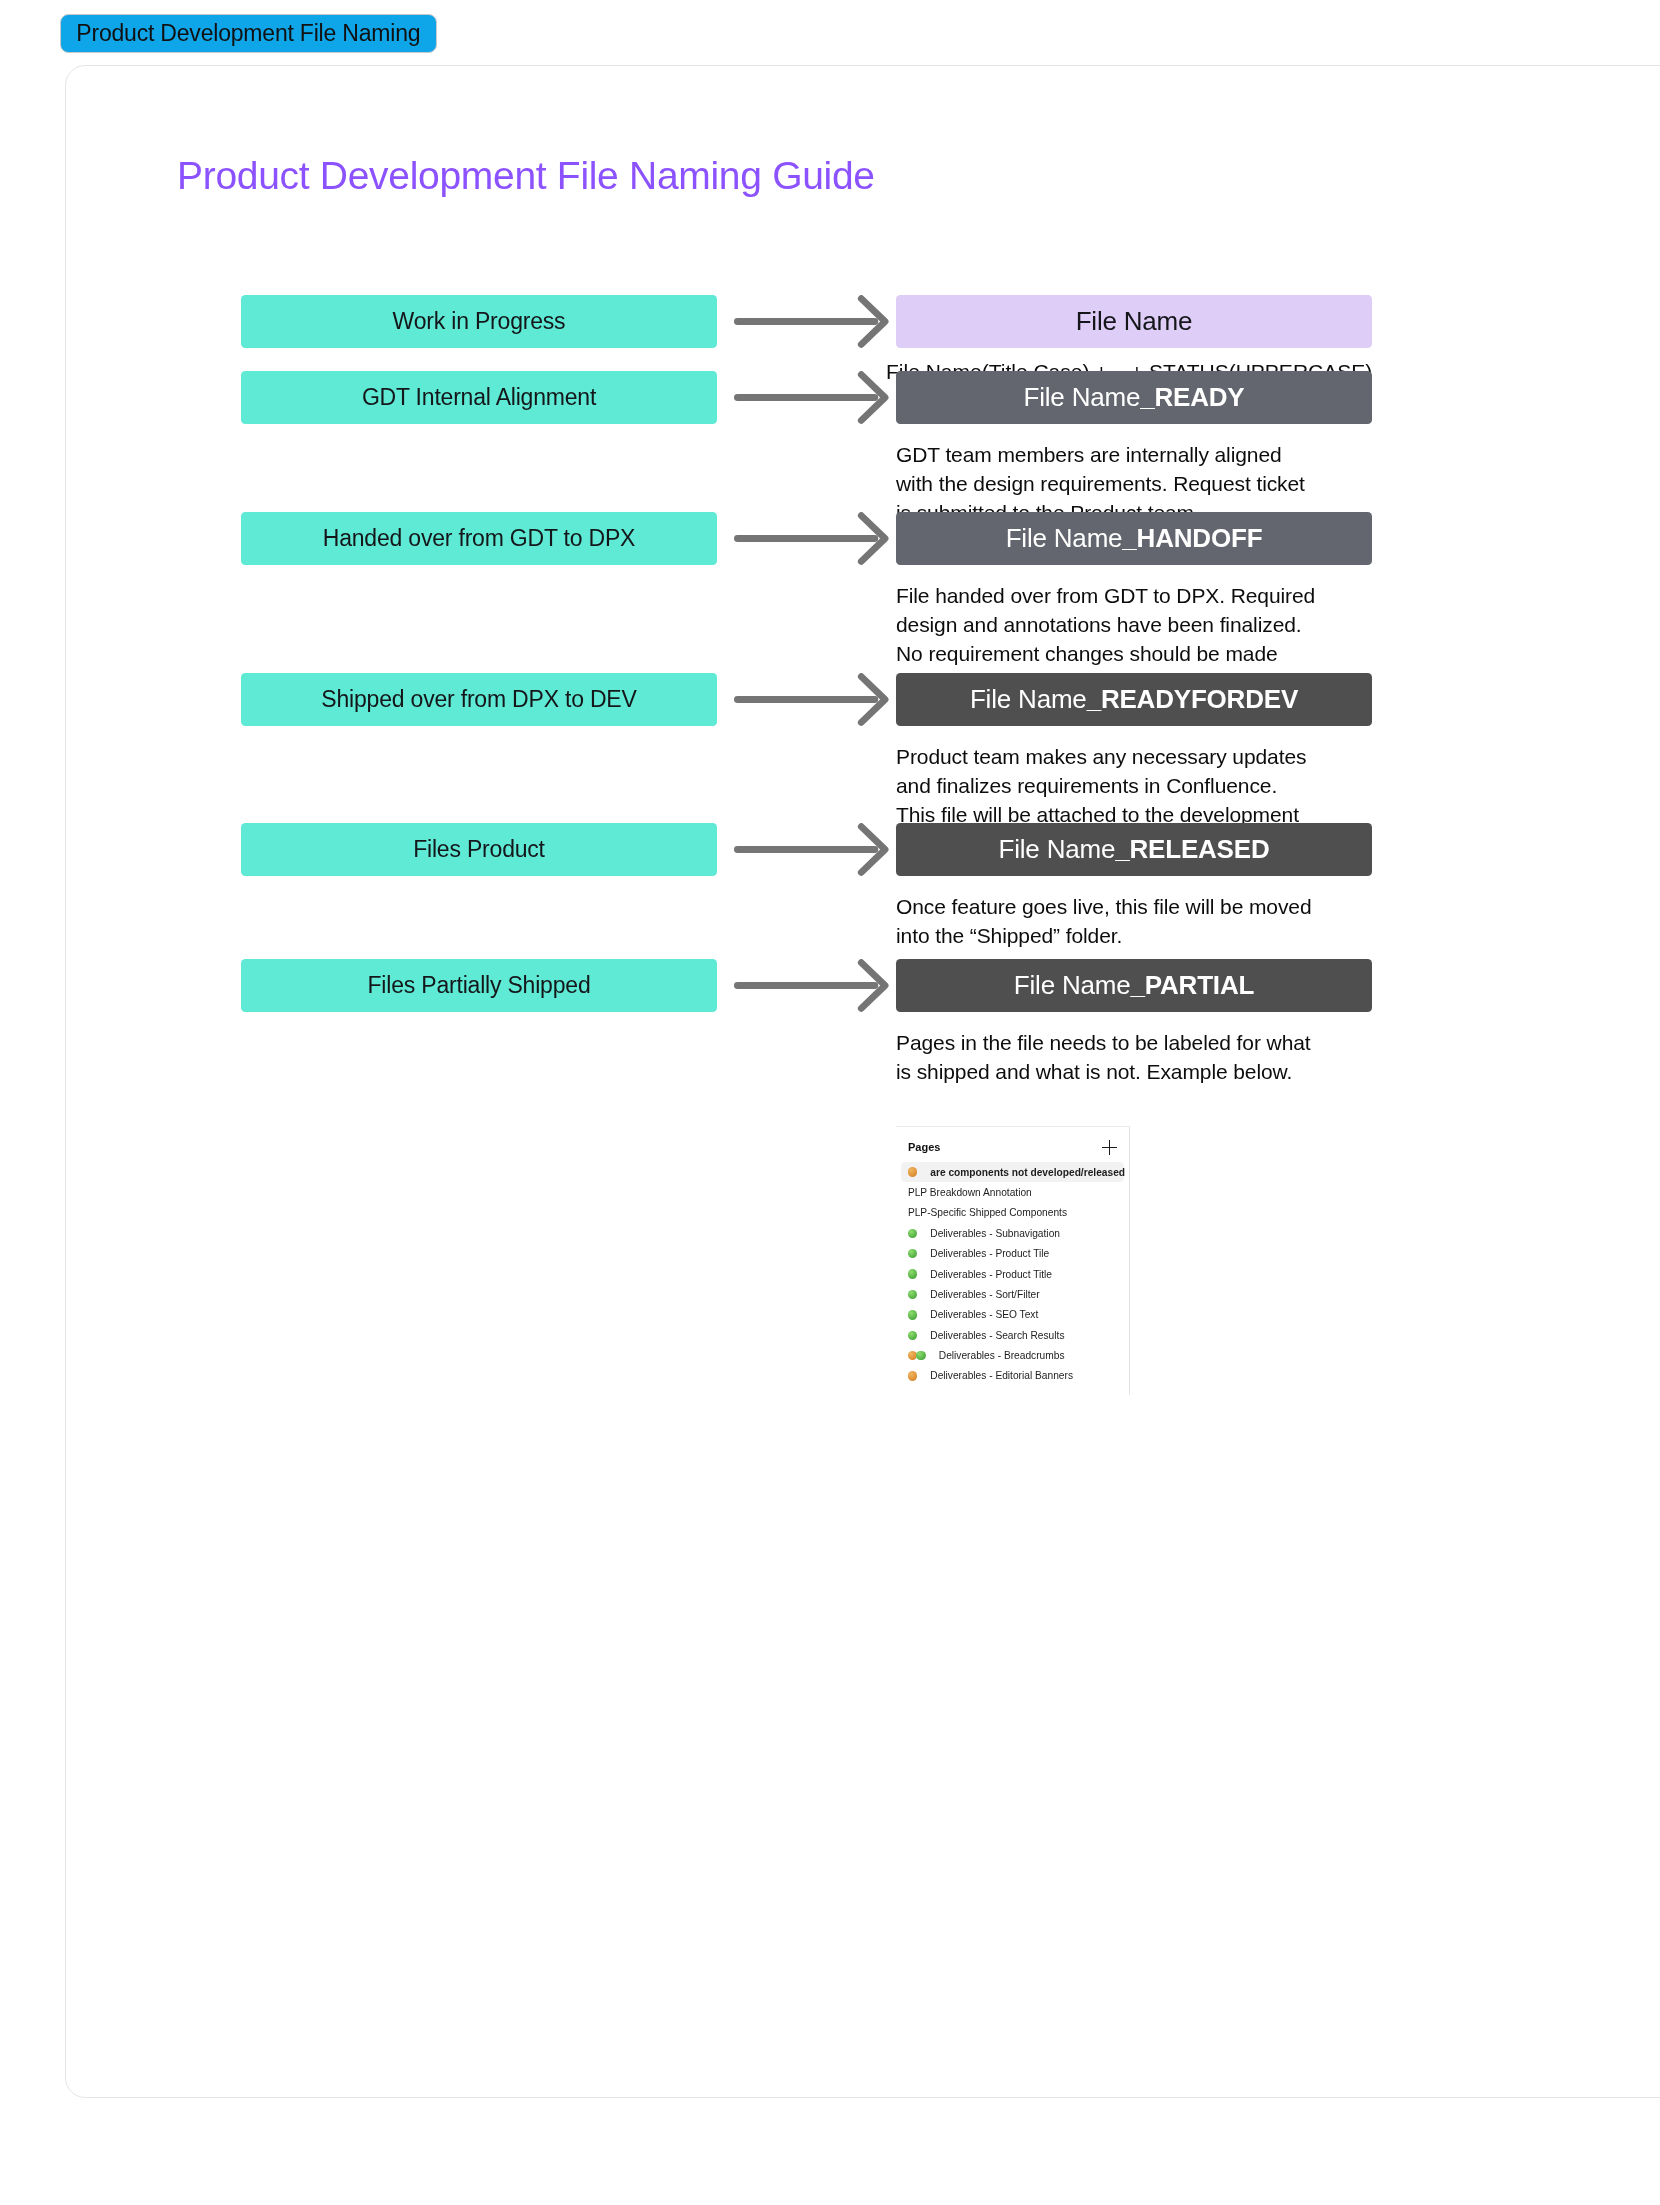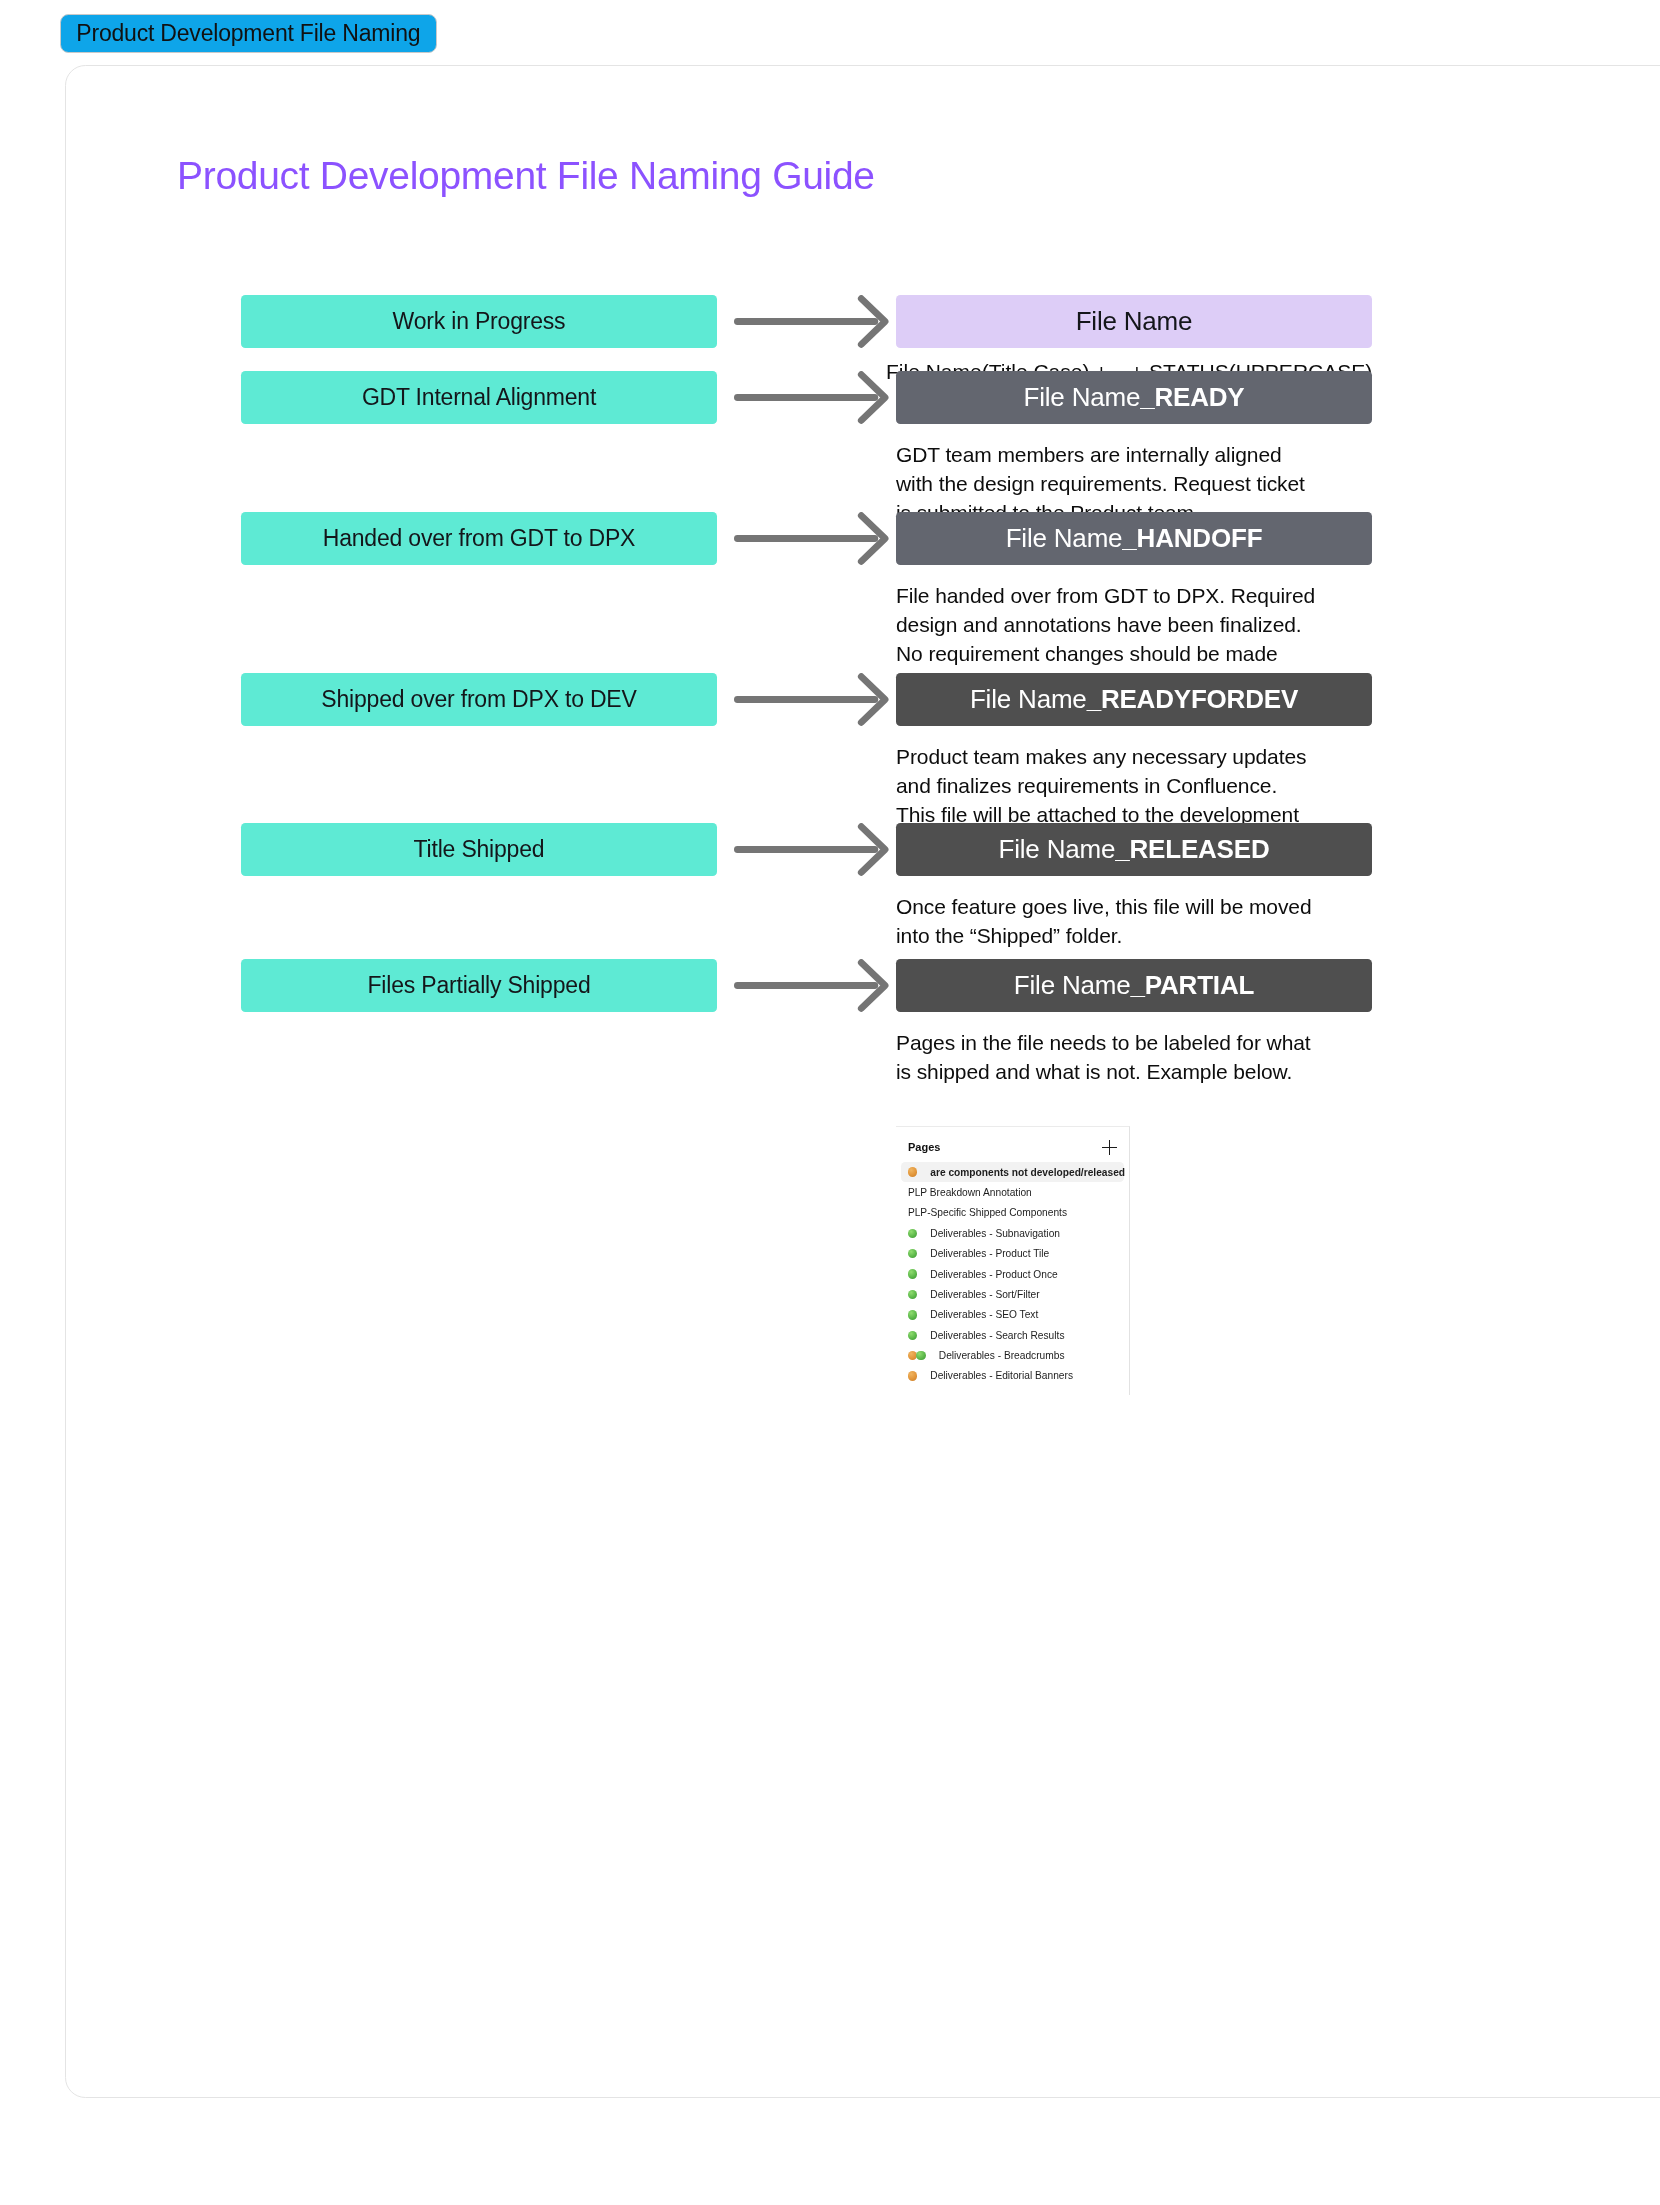--- a/index.html
+++ b/index.html
@@ -280,21 +280,21 @@
           </svg>
         </div>
         <div class="right-box darkgray">
           <span>File Name</span>
           <span class="status">_READYFORDEV</span>
         </div>
         <div class="desc" style="top: 70px;">Product team makes any necessary updates and finalizes requirements in Confluence. This file will be attached to the development ticket.</div>
       </div>
       <div class="row" style="top: 757px;">
         <div class="left-box">
-          <span>Title Shipped</span>
+          <span>Files Product</span>
         </div>
         <div class="arrow">
           <svg width="157" height="53" viewBox="0 0 185 62">
             <line x1="4" y1="31" x2="166" y2="31" stroke="#757575" stroke-width="8" stroke-linecap="round"></line>
             <polyline points="150,4 178,31 150,58" fill="none" stroke="#757575" stroke-width="8" stroke-linecap="round" stroke-linejoin="round"></polyline>
           </svg>
         </div>
         <div class="right-box darkgray">
           <span>File Name</span>
           <span class="status">_RELEASED</span>
@@ -343,21 +343,21 @@
             <div class="pages-item">
               <span class="dots">
                 <span class="dot green"></span>
               </span>
               <span>Deliverables - Product Tile</span>
             </div>
             <div class="pages-item">
               <span class="dots">
                 <span class="dot green"></span>
               </span>
-              <span>Deliverables - Product Once</span>
+              <span>Deliverables - Product Title</span>
             </div>
             <div class="pages-item">
               <span class="dots">
                 <span class="dot green"></span>
               </span>
               <span>Deliverables - Sort/Filter</span>
             </div>
             <div class="pages-item">
               <span class="dots">
                 <span class="dot green"></span>

